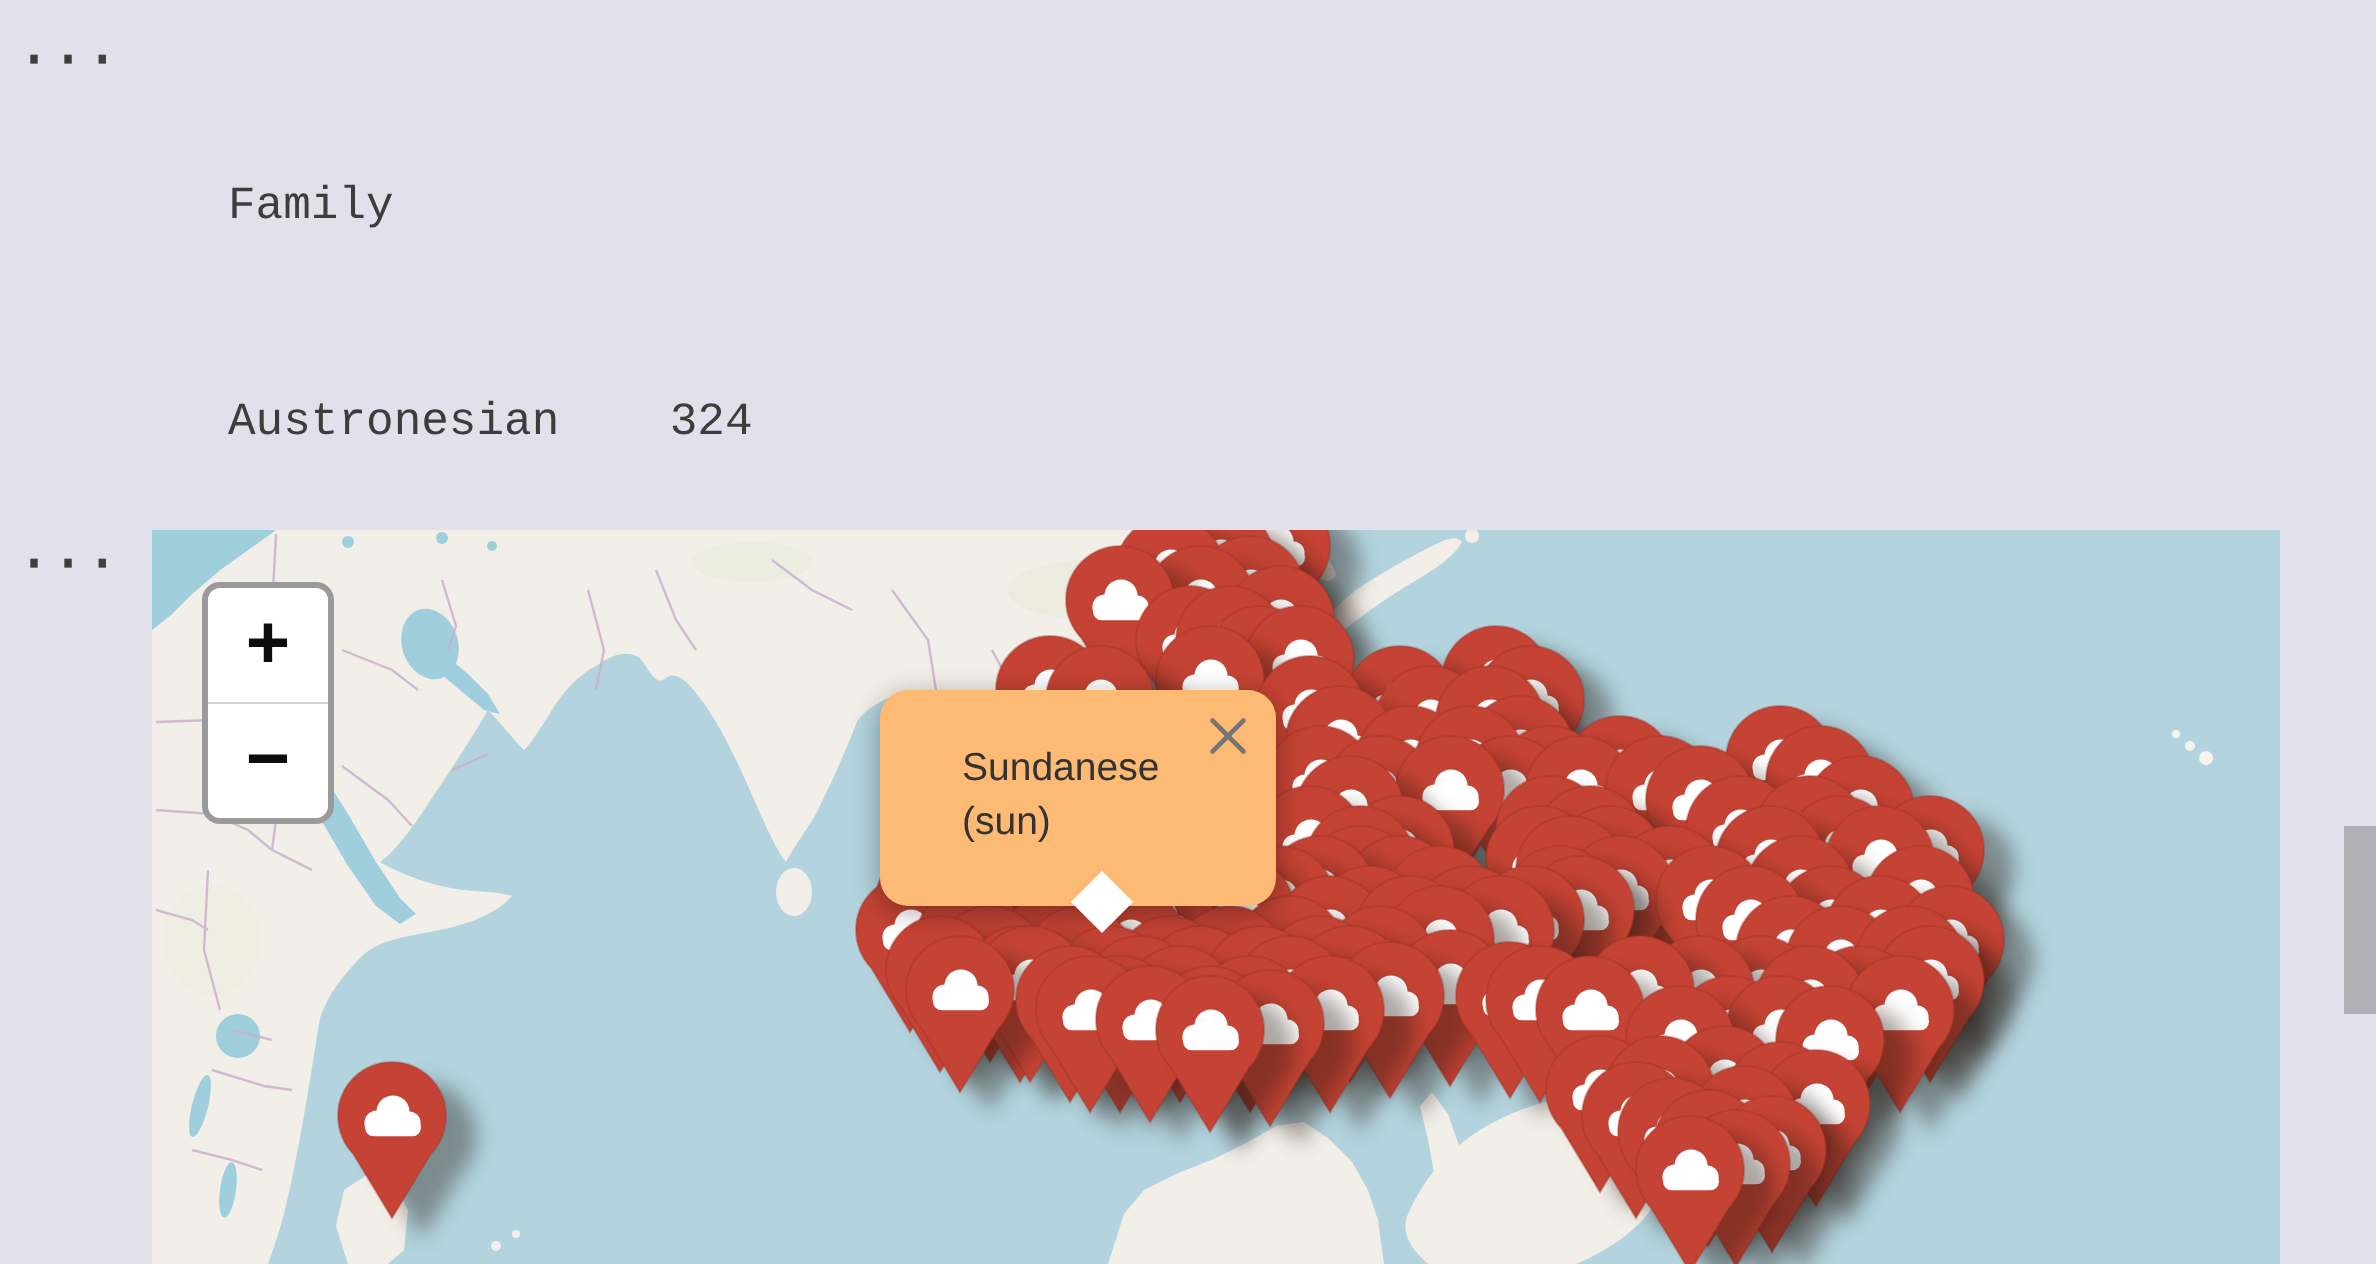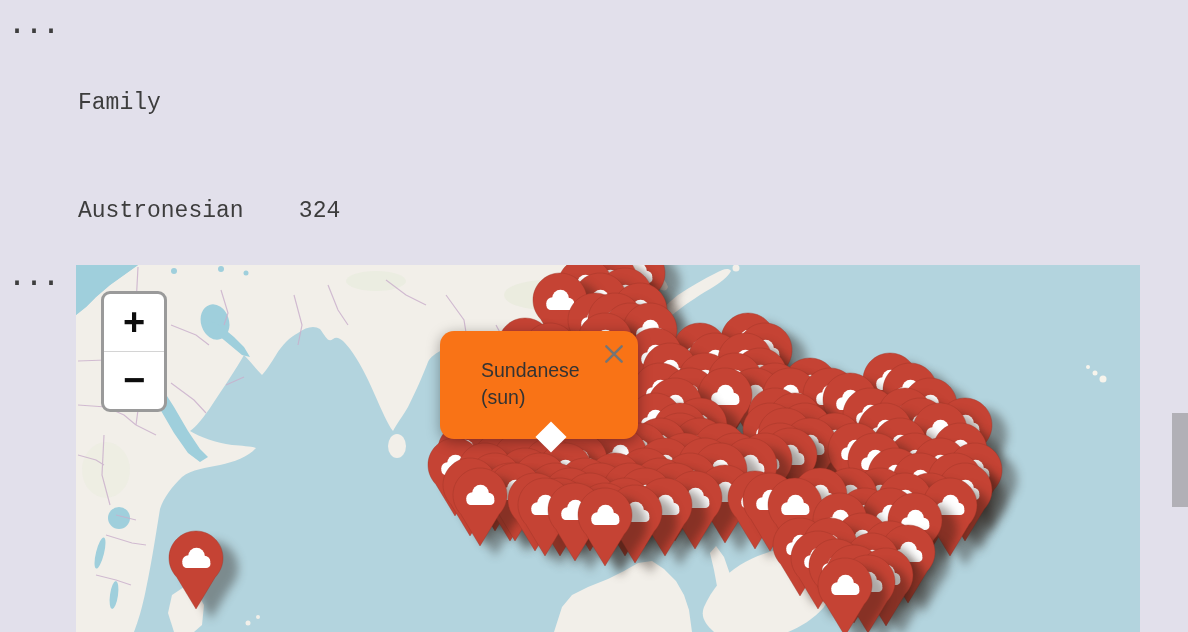--- a/index.html
+++ b/index.html
@@ -12,21 +12,21 @@
     position:absolute;left:8px;width:60px;color:#3e3e3e;
     font-family:"DejaVu Sans Mono",monospace;
     font-size:30px;line-height:10px;letter-spacing:-1px;cursor:pointer;
     user-select:none;
   }
   .out-text{
     position:absolute;left:78px;top:13px;
     font-family:"Liberation Mono","DejaVu Sans Mono",monospace;
     font-size:23px;line-height:36px;color:#3d3d3d;white-space:pre;
   }
-  .out-text div{height:36px;}
+  .out-text div{height:36px;margin-left:36px;}
 
   
   .map{
     position:absolute;left:76px;top:265px;width:1064px;height:367px;
     overflow:hidden;background:#b3d4de;cursor:grab;
   }
   .landsvg{position:absolute;left:0;top:0;}
 
   .pin{
     position:absolute;width:58px;height:82px;
@@ -39,22 +39,22 @@
     background:#fff;border:3px solid #9a9a9a;border-radius:9px;overflow:hidden;
   }
   .zbtn{
     display:flex;align-items:center;justify-content:center;
     height:57px;font-size:38px;font-weight:700;color:#0d0d0d;cursor:pointer;
     font-family:"Liberation Sans","DejaVu Sans",sans-serif;
   }
   .zbtn + .zbtn{border-top:1px solid #d4d4d4;}
 
   .popup{
-    position:absolute;left:364px;top:66px;width:198px;height:108px;z-index:1100;
-    background:#f97316;border-radius:14px;box-shadow:0 3px 14px rgba(0,0,0,.35);
+    position:absolute;left:364px;top:80px;width:198px;height:108px;z-index:1100;
+    background:#fdba74;border-radius:14px;box-shadow:0 3px 14px rgba(0,0,0,.35);
   }
   .popup-tail{
     position:absolute;left:100px;bottom:-9px;width:22px;height:22px;
     background:#fff;transform:rotate(45deg);
   }
   .popup-text{
     padding:26px 14px 0 41px;font-size:19.5px;line-height:27px;color:#333;
   }
   .popup-close{
     position:absolute;top:12px;right:13px;width:22px;height:22px;

